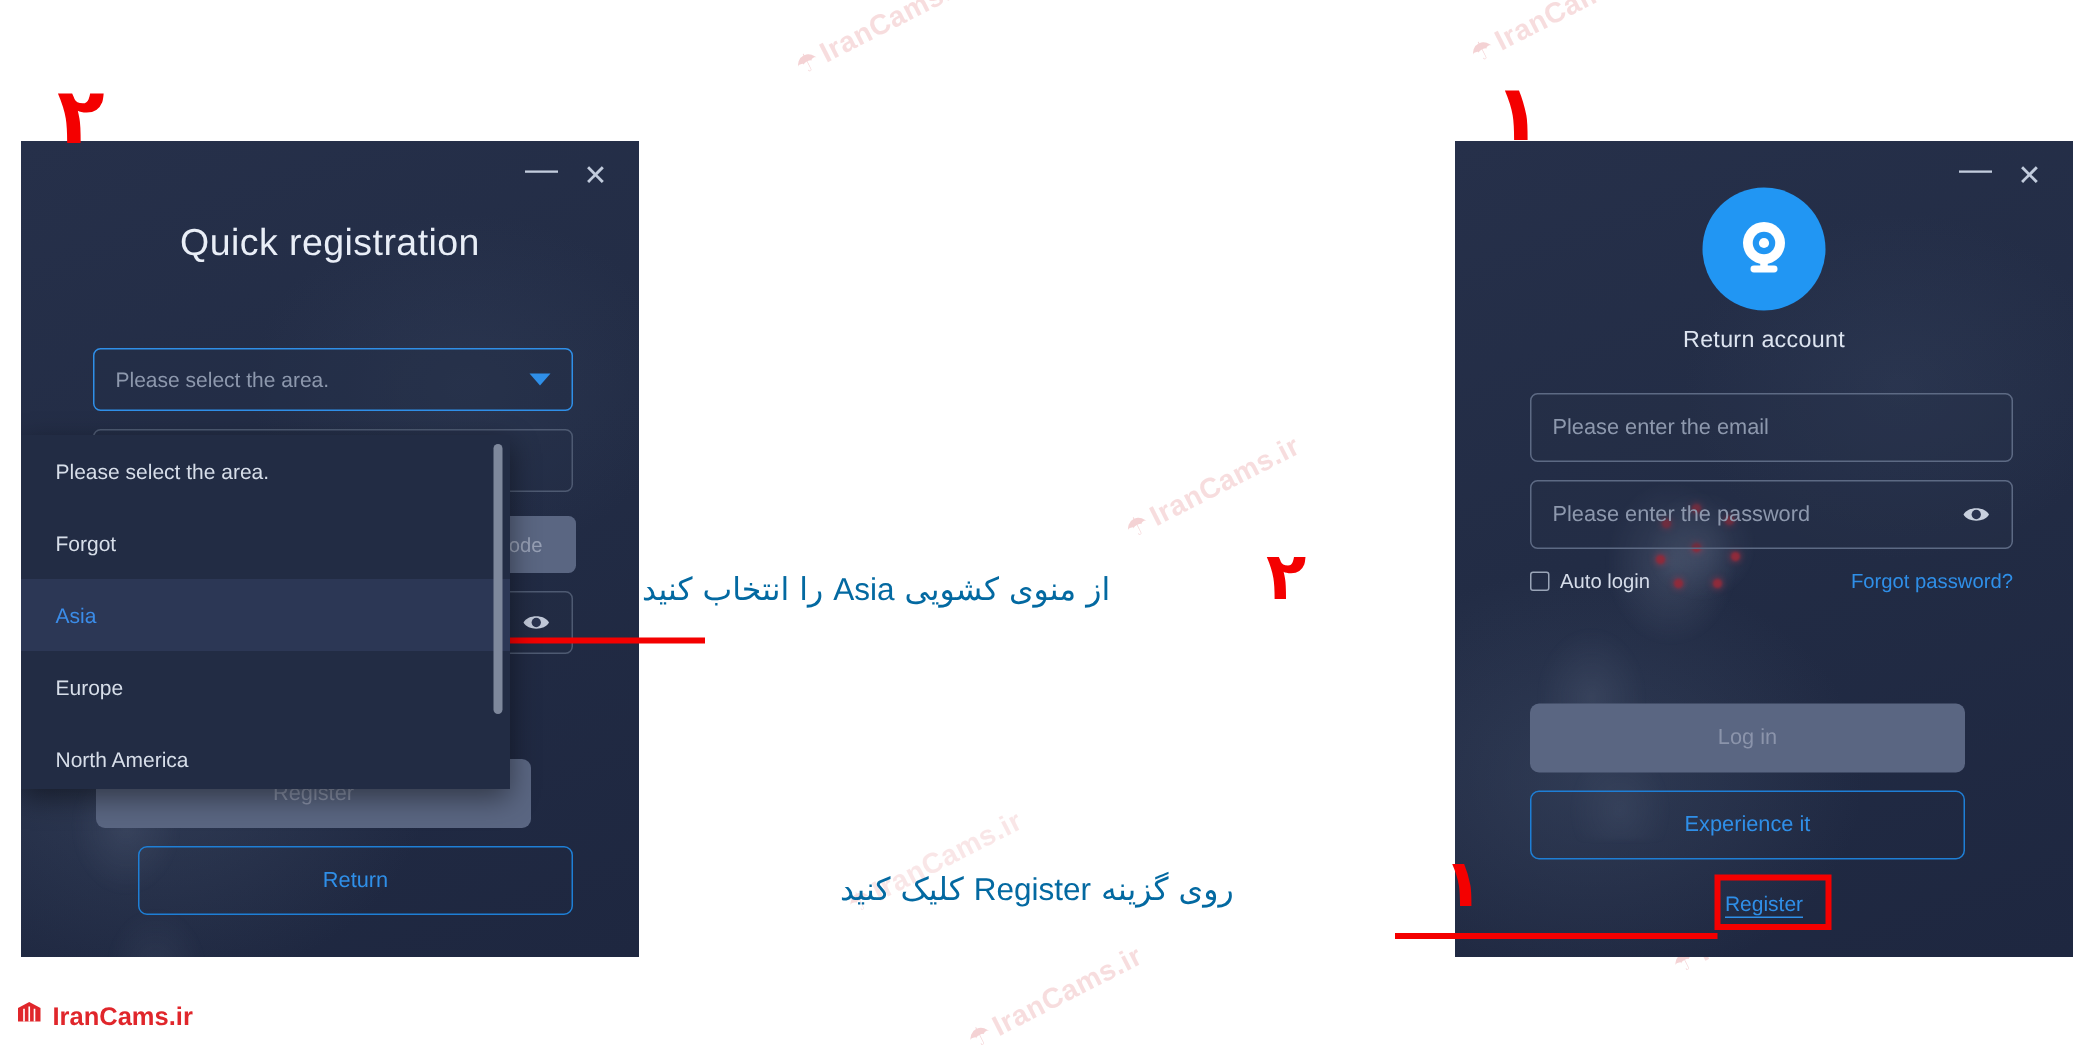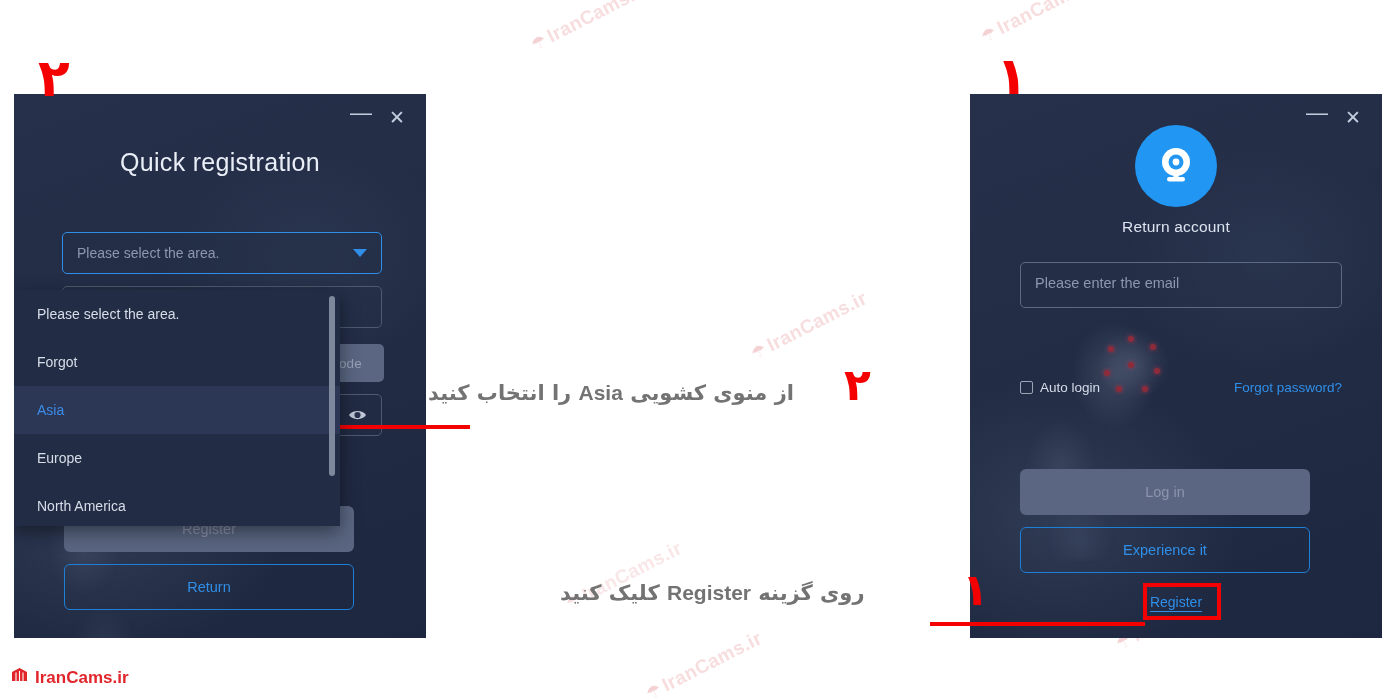--- a/index.html
+++ b/index.html
@@ -84,21 +84,21 @@
   }
   .avatar-circle svg { display:block; }
   .login-title {
     position:absolute; top:124px; left:0; right:0; text-align:center;
     font-size:15.5px; color:#dde4f0; letter-spacing:.2px;
   }
   .field {
     position:absolute; left:50px; width:322px; height:46px;
     border:1px solid #5d6a84; border-radius:5px;
     background: rgba(40,50,74,.30);
-    display:flex; padding:12px 14px;
+    display:flex; align-items:center; padding:0 14px;
     font-size:14.5px; color:#8d98ad;
   }
   .field .ph { flex:1; }
   .eye {
     width:20px; height:20px; display:flex; align-items:center; justify-content:center;
     cursor:pointer;
   }
   .row-opts {
     position:absolute; left:50px; width:322px; top:286px;
     display:flex; align-items:center; justify-content:space-between;
@@ -170,21 +170,21 @@
   }
 
   
   .redbox { position:absolute; border:4px solid #f40000; pointer-events:none; }
   .redline { position:absolute; background:#f40000; height:4px; pointer-events:none; }
   .num {
     position:absolute; color:#f40000; font-size:52px; font-weight:700; line-height:1;
     font-family:"DejaVu Sans","Liberation Sans",sans-serif; pointer-events:none;
   }
   .fa-note {
-    position:absolute; color:#737373; font-size:21px; font-weight:700;
+    position:absolute; color:#0369a1; font-size:21px; font-weight:400;
     direction:rtl; white-space:nowrap;
     font-family:"DejaVu Sans","Liberation Sans",sans-serif;
   }
   .fa-note .lat { font-family:"Liberation Sans",sans-serif; }
 
   
   .brand {
     position:absolute; left:10px; bottom:10px;
     display:flex; align-items:center; gap:6px;
     color:#e0262b; font-size:17px; font-weight:600;
@@ -231,20 +231,29 @@
         <rect x="20.5" y="31" width="5" height="4" fill="#ffffff"></rect>
       </svg>
     </div>
 
     <div class="login-title">Return account</div>
 
     <div class="field" style="top:168px;">
       <span class="ph">Please enter the email</span>
     </div>
 
+    <div class="field" style="top:226px;">
+      <span class="ph">Please enter the password</span>
+      <span class="eye">
+        <svg width="19" height="14" viewBox="0 0 19 14" aria-hidden="true">
+          <path d="M1 7 C4 1.5 15 1.5 18 7 C15 12.5 4 12.5 1 7 Z" fill="#c8d0de"></path>
+          <circle cx="9.5" cy="7" r="3.1" fill="#2a3450"></circle>
+        </svg>
+      </span>
+    </div>
 
     <div class="row-opts">
       <label class="chk-wrap">
         <span class="chk"></span>
         <span>Auto login</span>
       </label>
       <span class="link-blue">Forgot password?</span>
     </div>
 
     <div class="btn btn-disabled" style="top:375px;">Log in</div>
@@ -275,21 +284,21 @@
       <span></span>
       <span class="eye" style="margin-left:auto;">
         <svg width="19" height="14" viewBox="0 0 19 14" aria-hidden="true">
           <path d="M1 7 C4 1.5 15 1.5 18 7 C15 12.5 4 12.5 1 7 Z" fill="#c0c8d8"></path>
           <circle cx="9.5" cy="7" r="3.1" fill="#2a3450"></circle>
         </svg>
       </span>
     </div>
 
     <div class="btn btn-disabled" style="top:412px;">Register</div>
-    <div class="btn btn-outline" style="top:470px;">Return</div>
+    <div class="btn btn-outline" style="top:470px;margin-left:28px;">Return</div>
 
     <div class="dropdown">
       <div class="dd-item">Please select the area.</div>
       <div class="dd-item">Forgot</div>
       <div class="dd-item selected">Asia</div>
       <div class="dd-item">Europe</div>
       <div class="dd-item">North America</div>
       <div class="dd-scroll-track"></div>
       <div class="dd-scroll-thumb"></div>
     </div>

